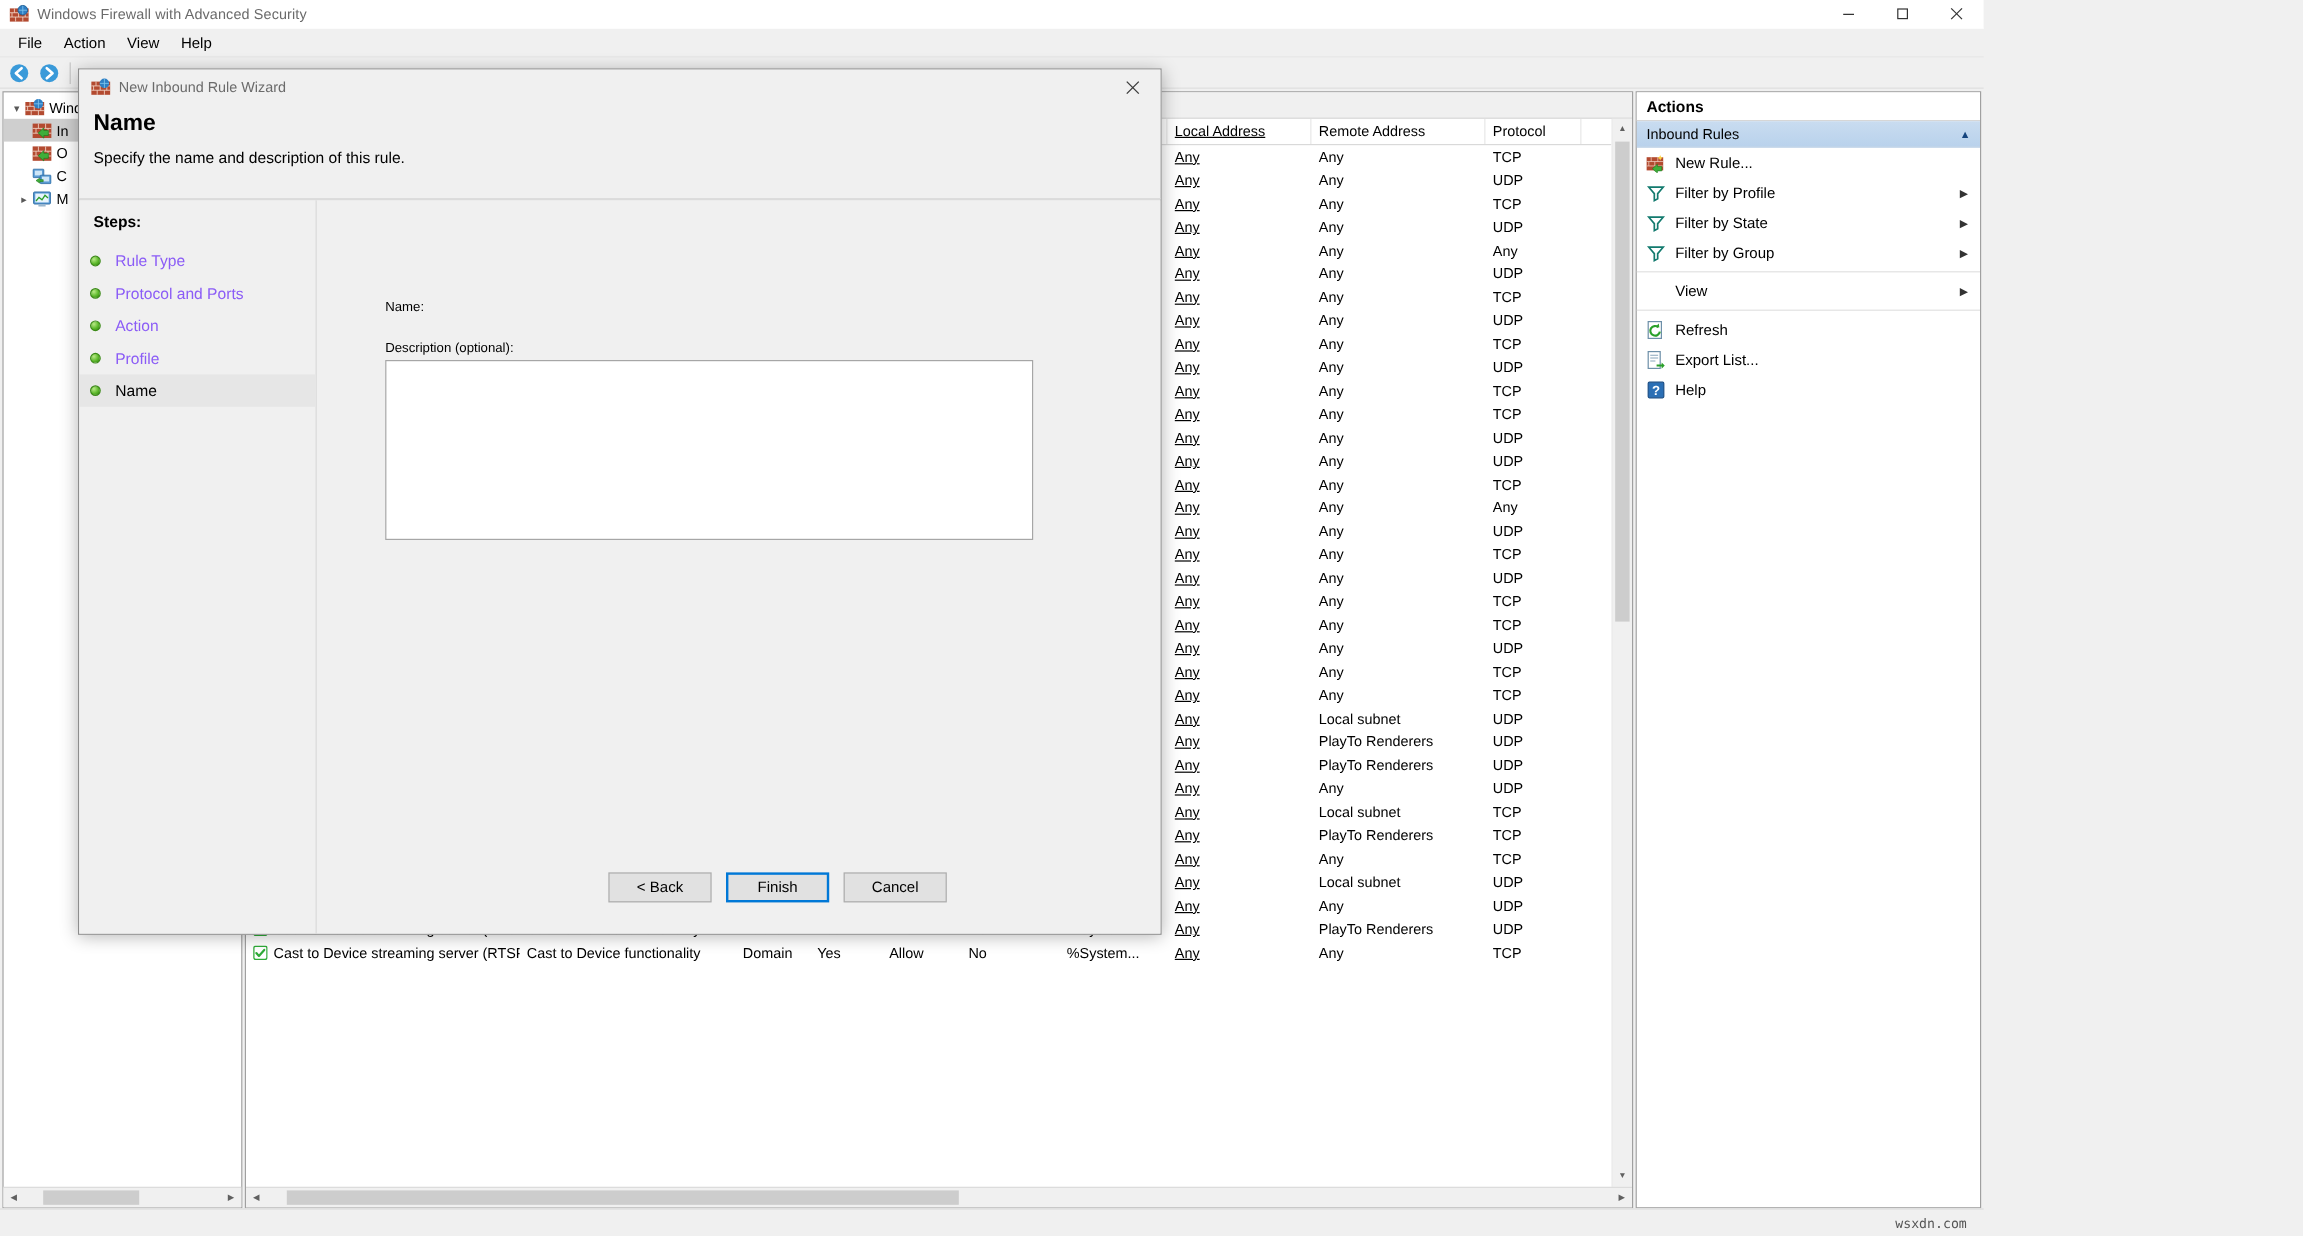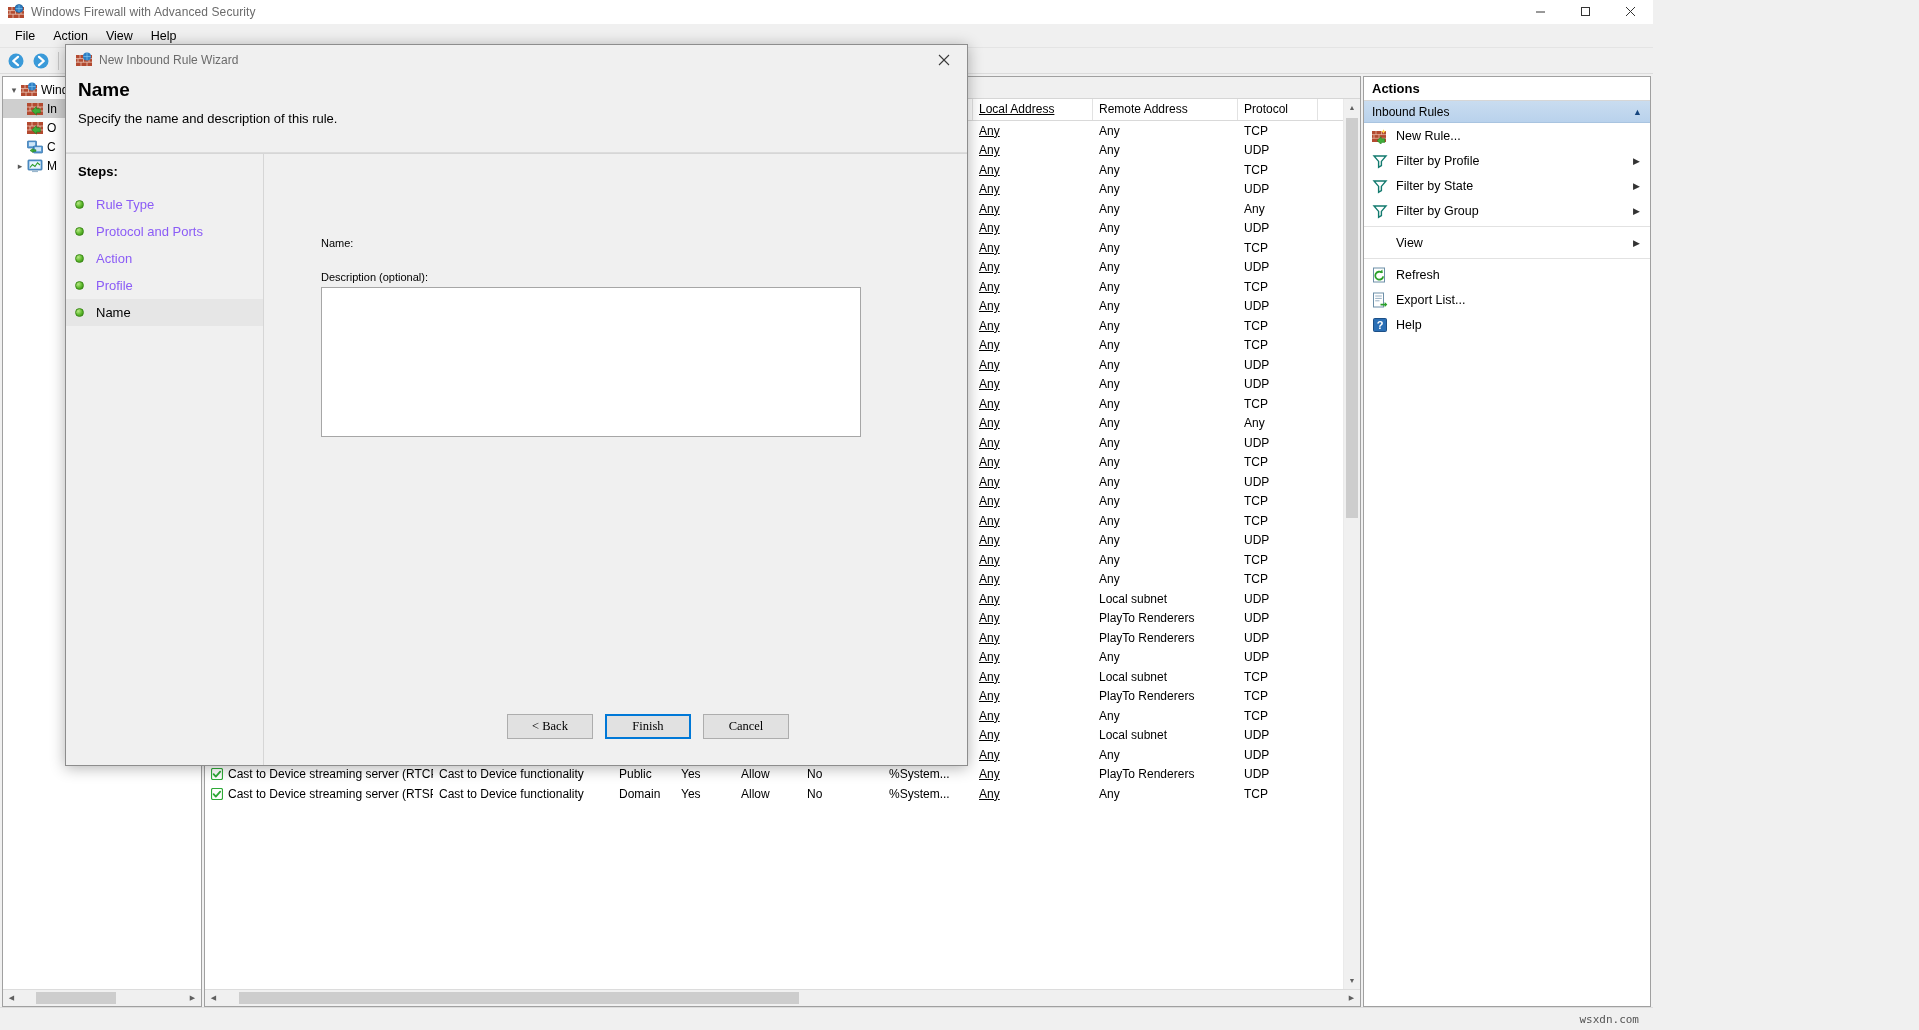--- a/index.html
+++ b/index.html
@@ -255,21 +255,21 @@
     justify-content: flex-end;
   }
   .watermark {
     font-size: 11px; color: #555;
     padding-right: 14px; font-family: "DejaVu Sans Mono", monospace;
   }
 
   
   .dialog {
     position: absolute;
-    left: 65px; top: 44px;
+    left: 65px; top: 57px;
     width: 903px; height: 722px;
     background: #f0f0f0;
     border: 1px solid #8d8d8d;
     box-shadow: 0 2px 14px rgba(0,0,0,0.30);
     display: flex; flex-direction: column;
     z-index: 50;
   }
   .dlg-titlebar {
     height: 30px; flex: 0 0 30px;
     background: #f0f0f0;
@@ -356,21 +356,21 @@
   .dlg-footer {
     flex: 0 0 78px;
     display: flex; align-items: center; justify-content: flex-end;
     padding-right: 178px;
     gap: 12px;
   }
   .btn {
     width: 86px; height: 25px;
     background: #e1e1e1;
     border: 1px solid #adadad;
-    font-family: Liberation Serif, serif;
+    font-family: Liberation Sans, sans-serif;
     font-size: 12.5px;
     color: #000;
     cursor: default;
   }
   .btn.default {
     border: 2px solid #0078d7;
     background: #e1e1e1;
   }
 </style>
 </head>

